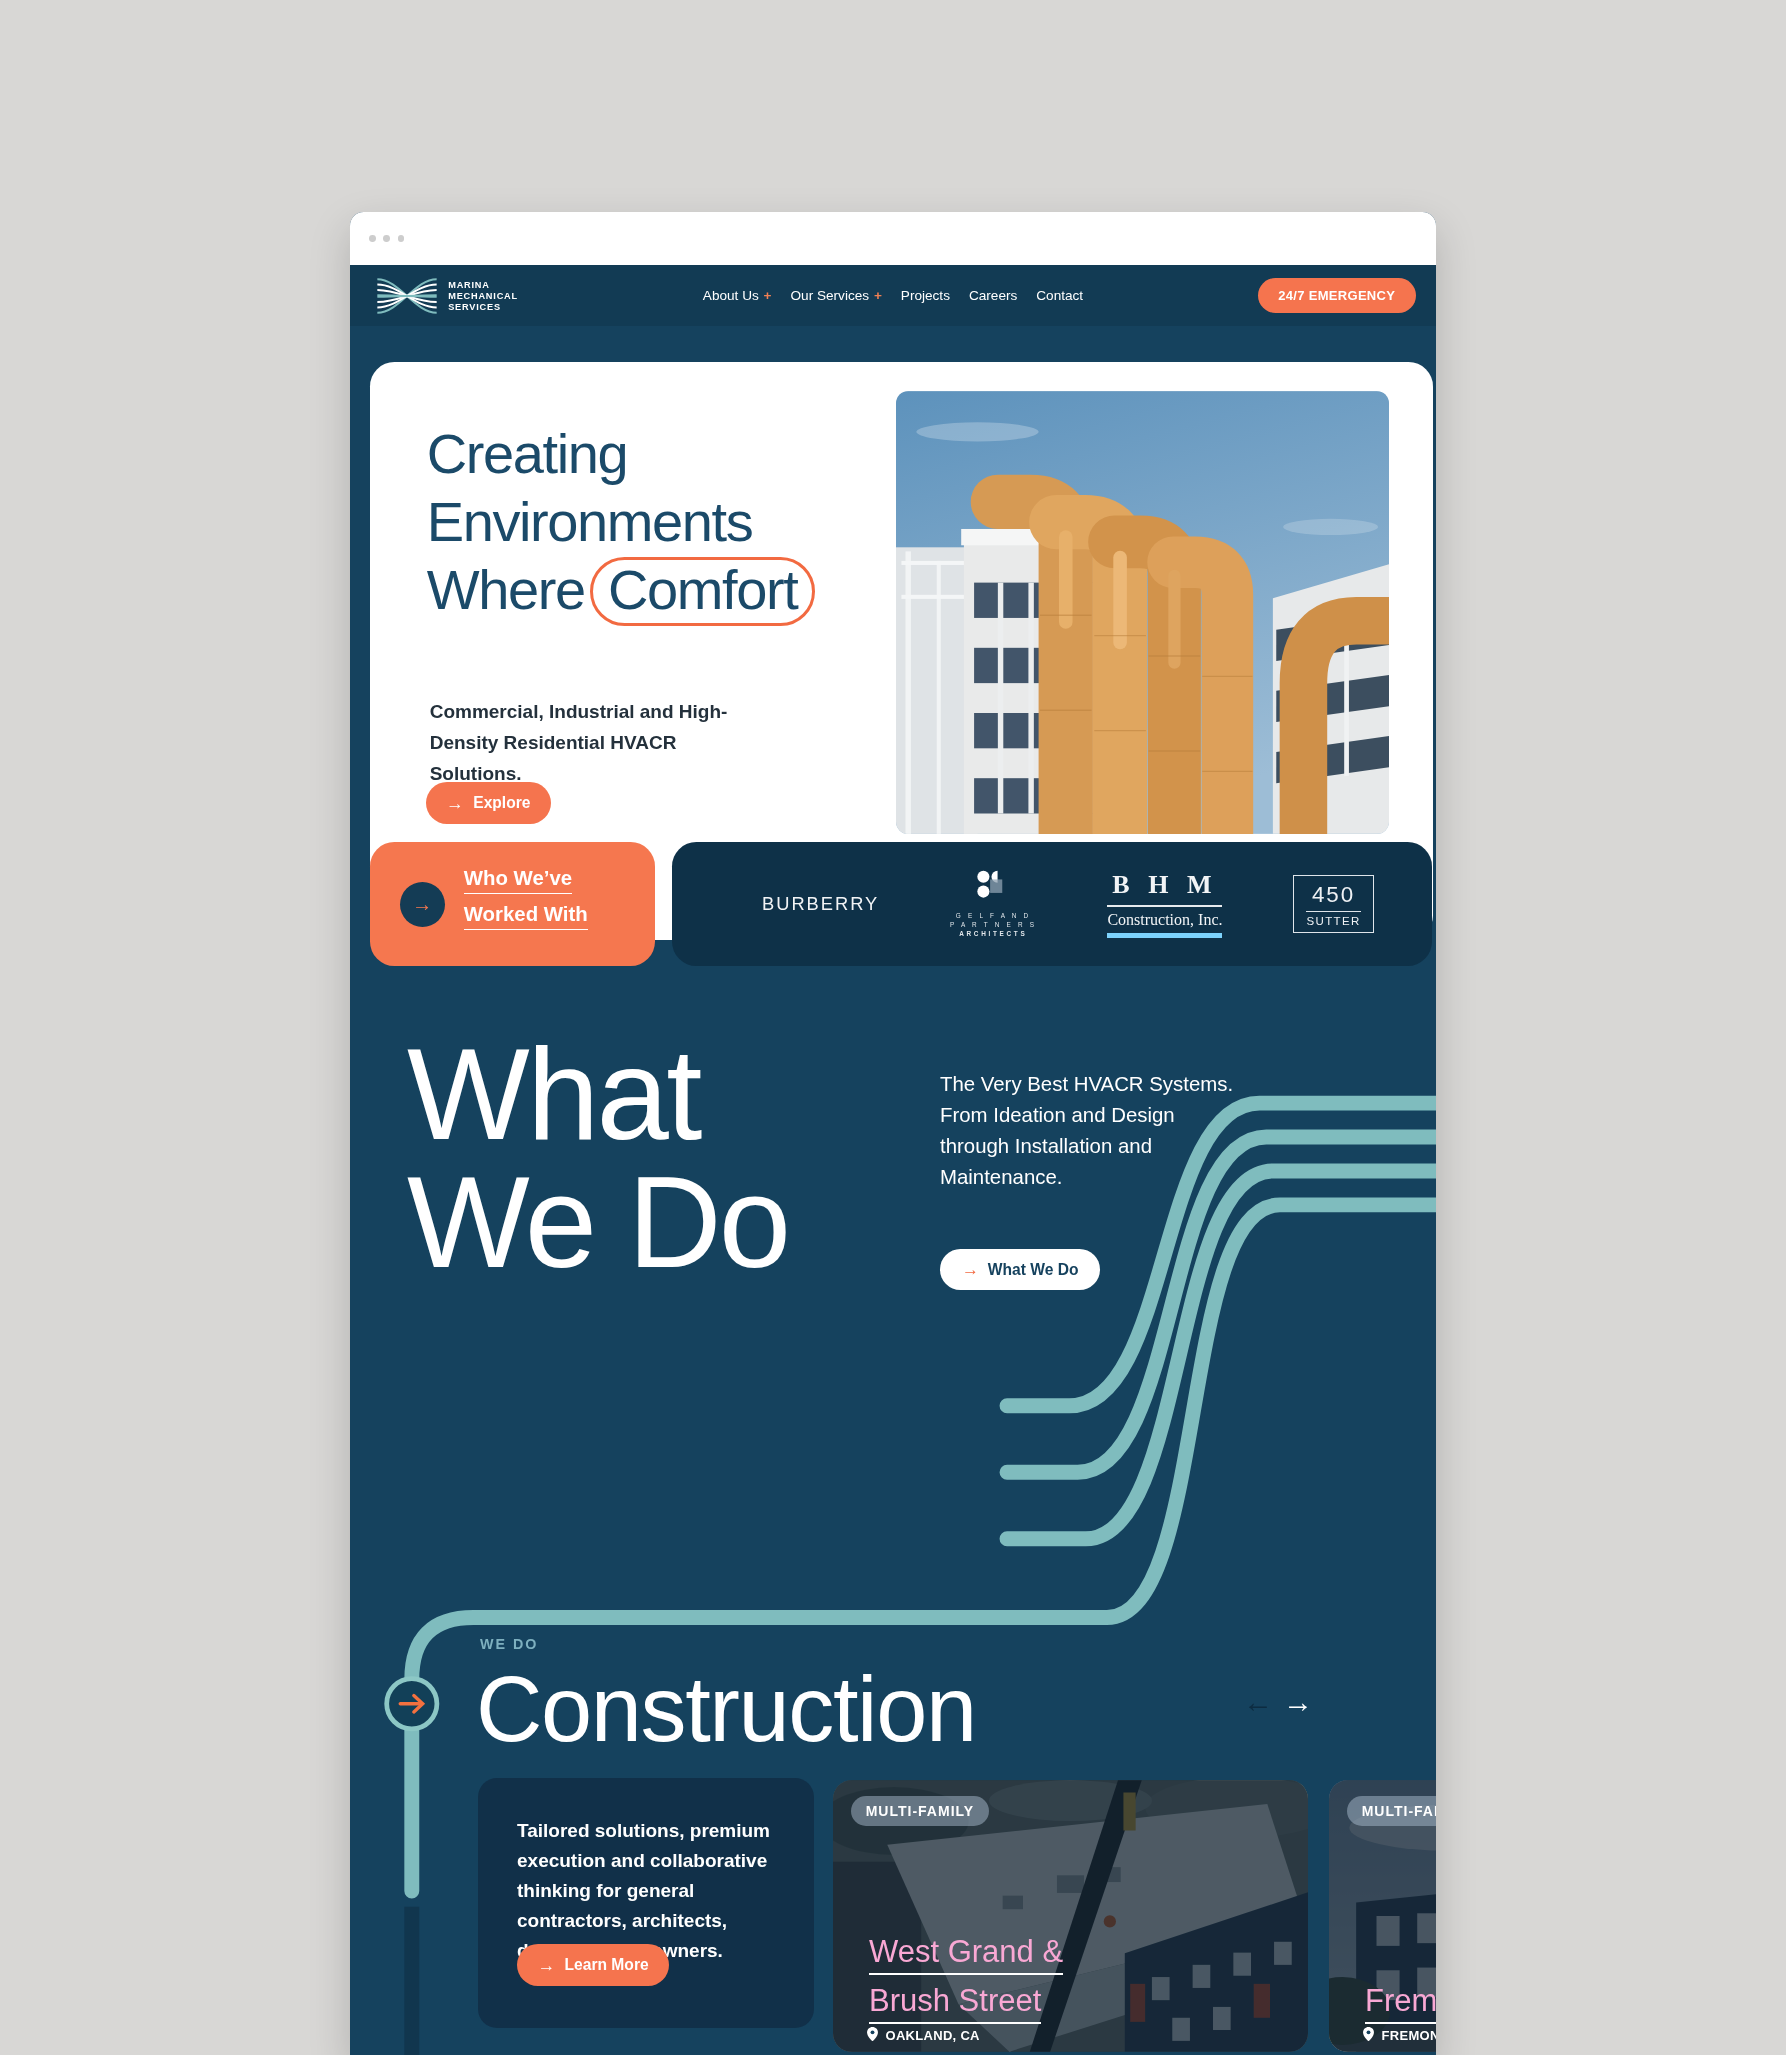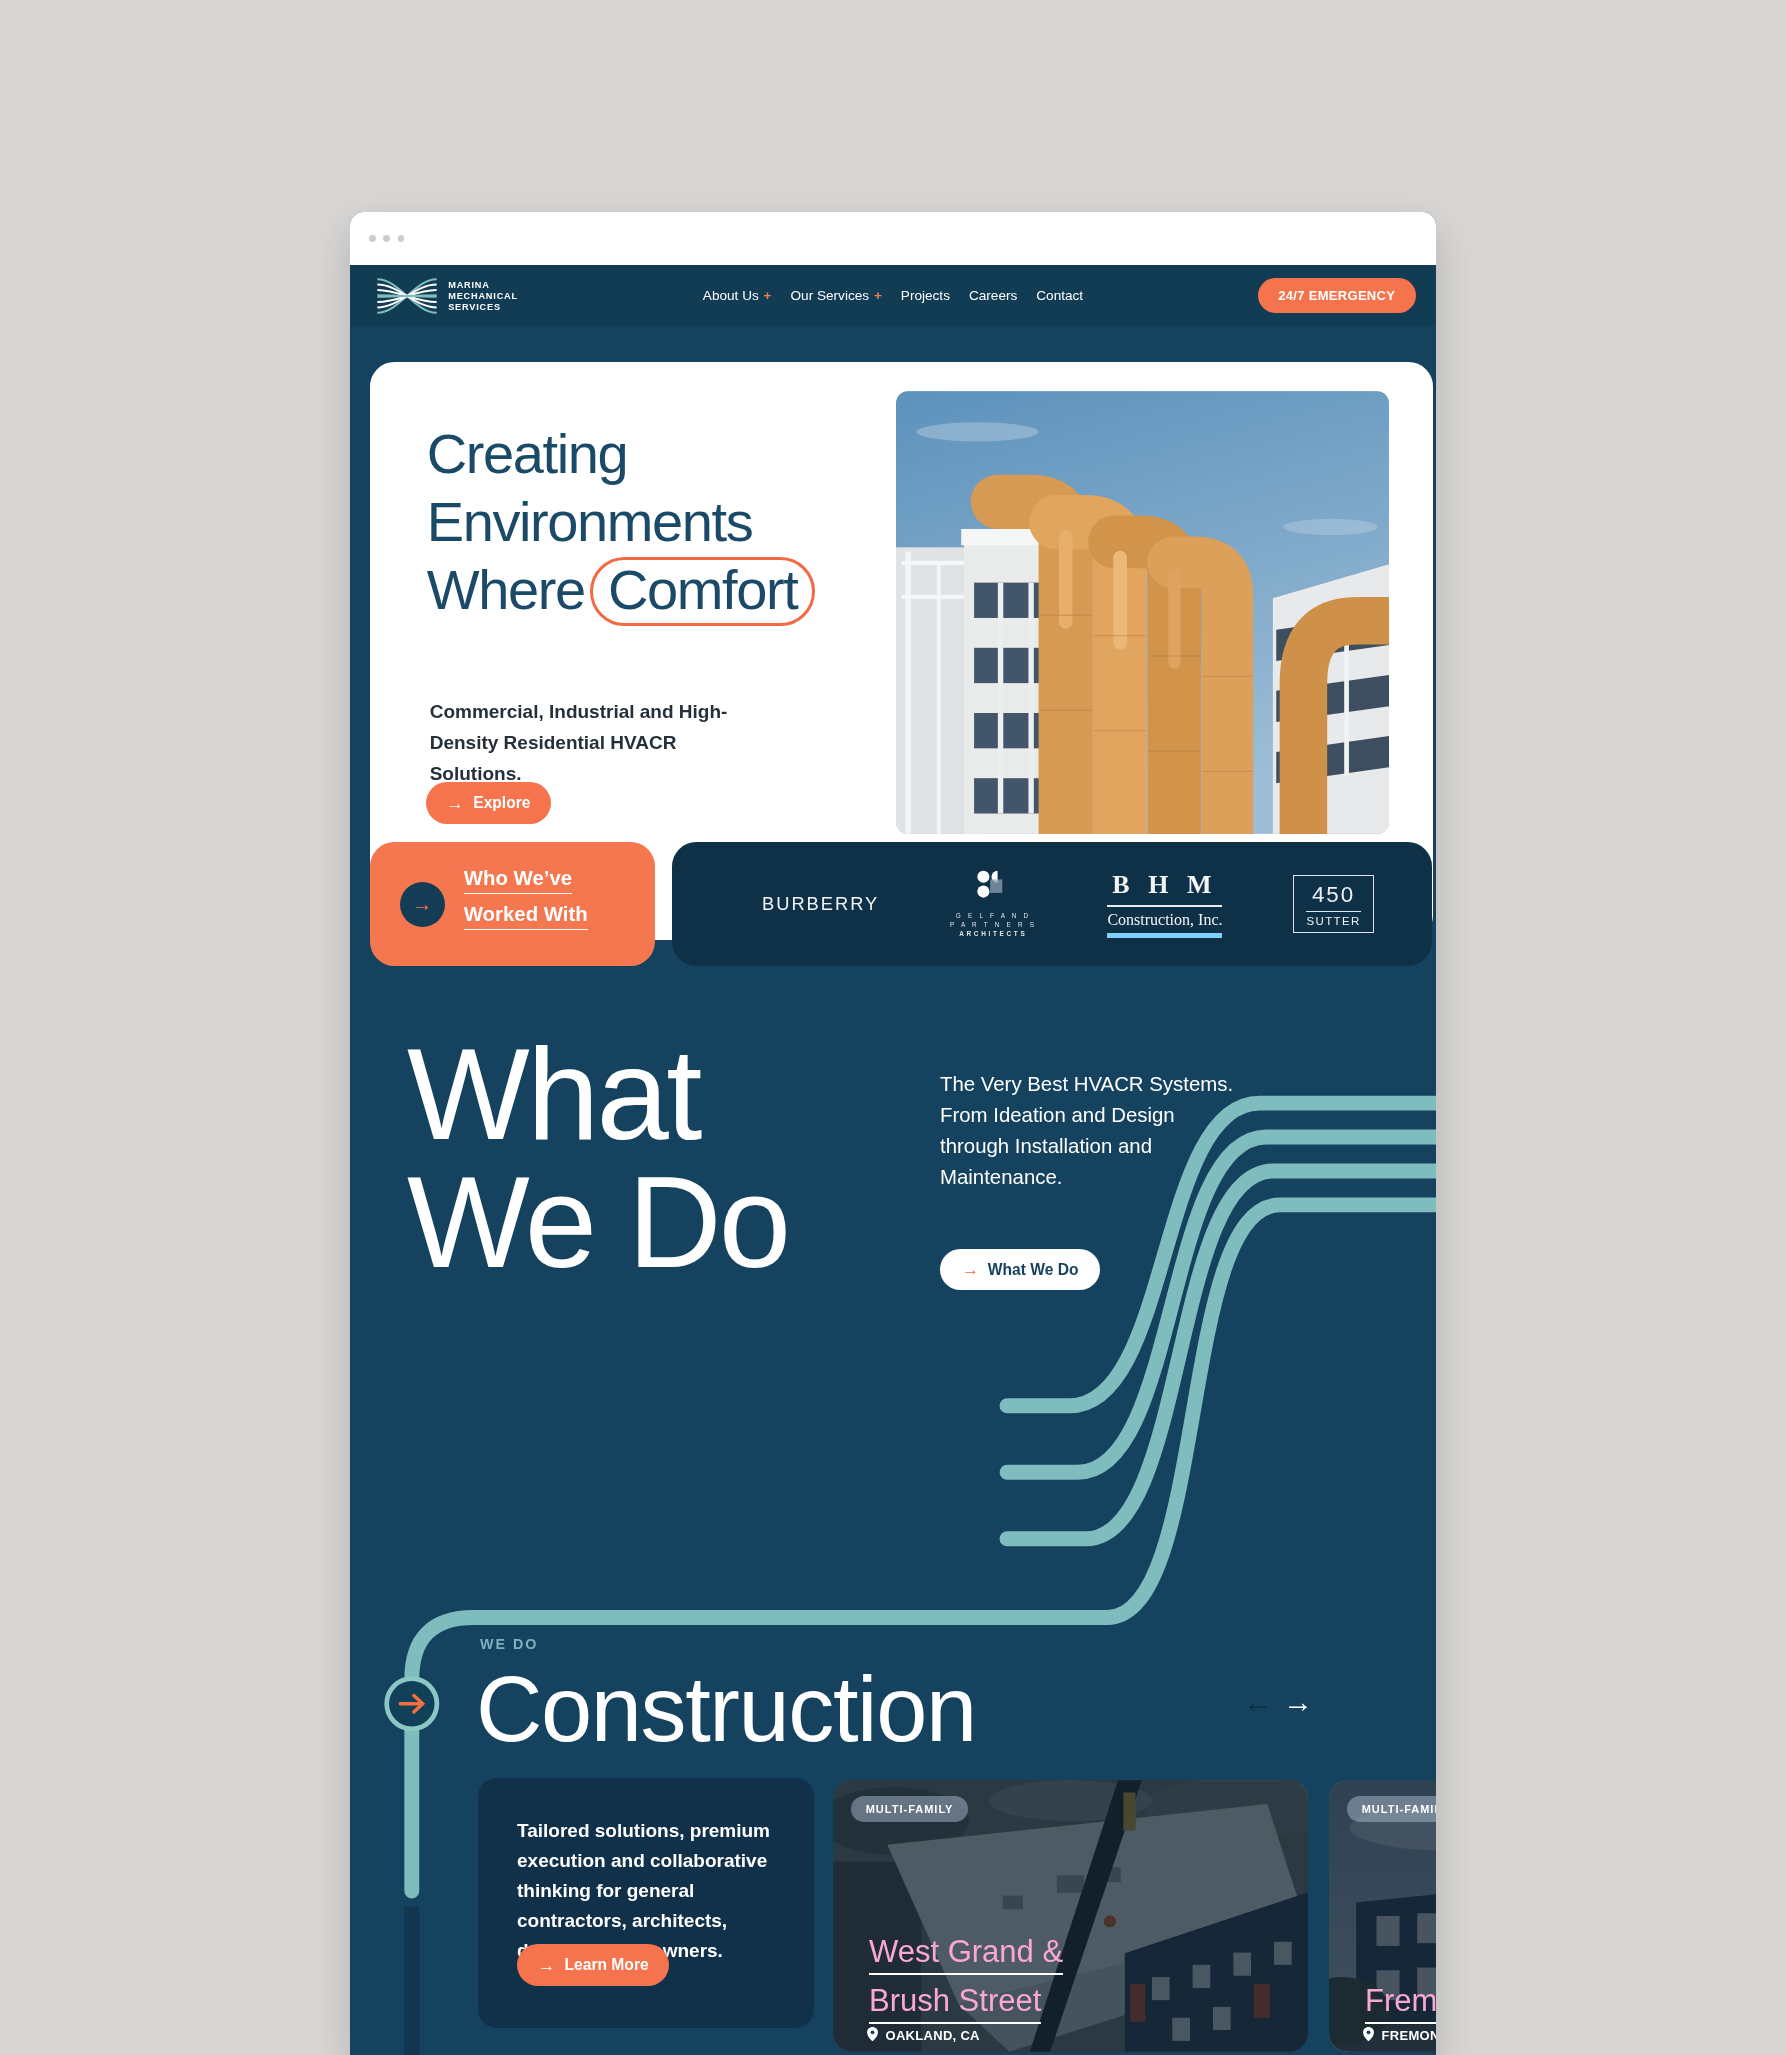--- a/index.html
+++ b/index.html
@@ -97,21 +97,21 @@
   .intro-text { color:#fff; font-size:19px; line-height:30px; font-weight:600; }
   .intro-btn { position:absolute; left:39px; top:166px; }
 
   .proj-card { position:absolute; top:1568px; width:475px; height:272px; border-radius:19px;
                overflow:hidden; z-index:2; cursor:pointer; }
   .proj-a { left:483px; }
   .proj-b { left:979px; }
   .proj-photo { position:absolute; inset:0; }
   .proj-shade { position:absolute; inset:0; background:rgba(12,28,44,.45); }
   .proj-badge { position:absolute; left:17.7px; top:16.3px; padding:6.8px 15px; border-radius:15px;
-                background:rgba(168,186,203,.5); color:#fff; font-size:11px; font-weight:bold;
+                background:rgba(168,186,203,.5); color:#fff; font-size:14px; font-weight:bold;
                 letter-spacing:1px; }
   .proj-title { position:absolute; left:36px; color:#f9a8d4; font-size:31px; font-weight:500; line-height:1; }
   .proj-title span { display:inline-block; border-bottom:2px solid #fff; padding-bottom:6.1px; }
   .pt1 { top:156px; } .pt2 { top:205px; }
   .proj-loc { position:absolute; left:34px; top:247px; display:flex; align-items:center; gap:7.5px;
               color:#fff; font-size:13px; font-weight:bold; letter-spacing:0.3px; }
 </style>
 </head>
 <body>
 

